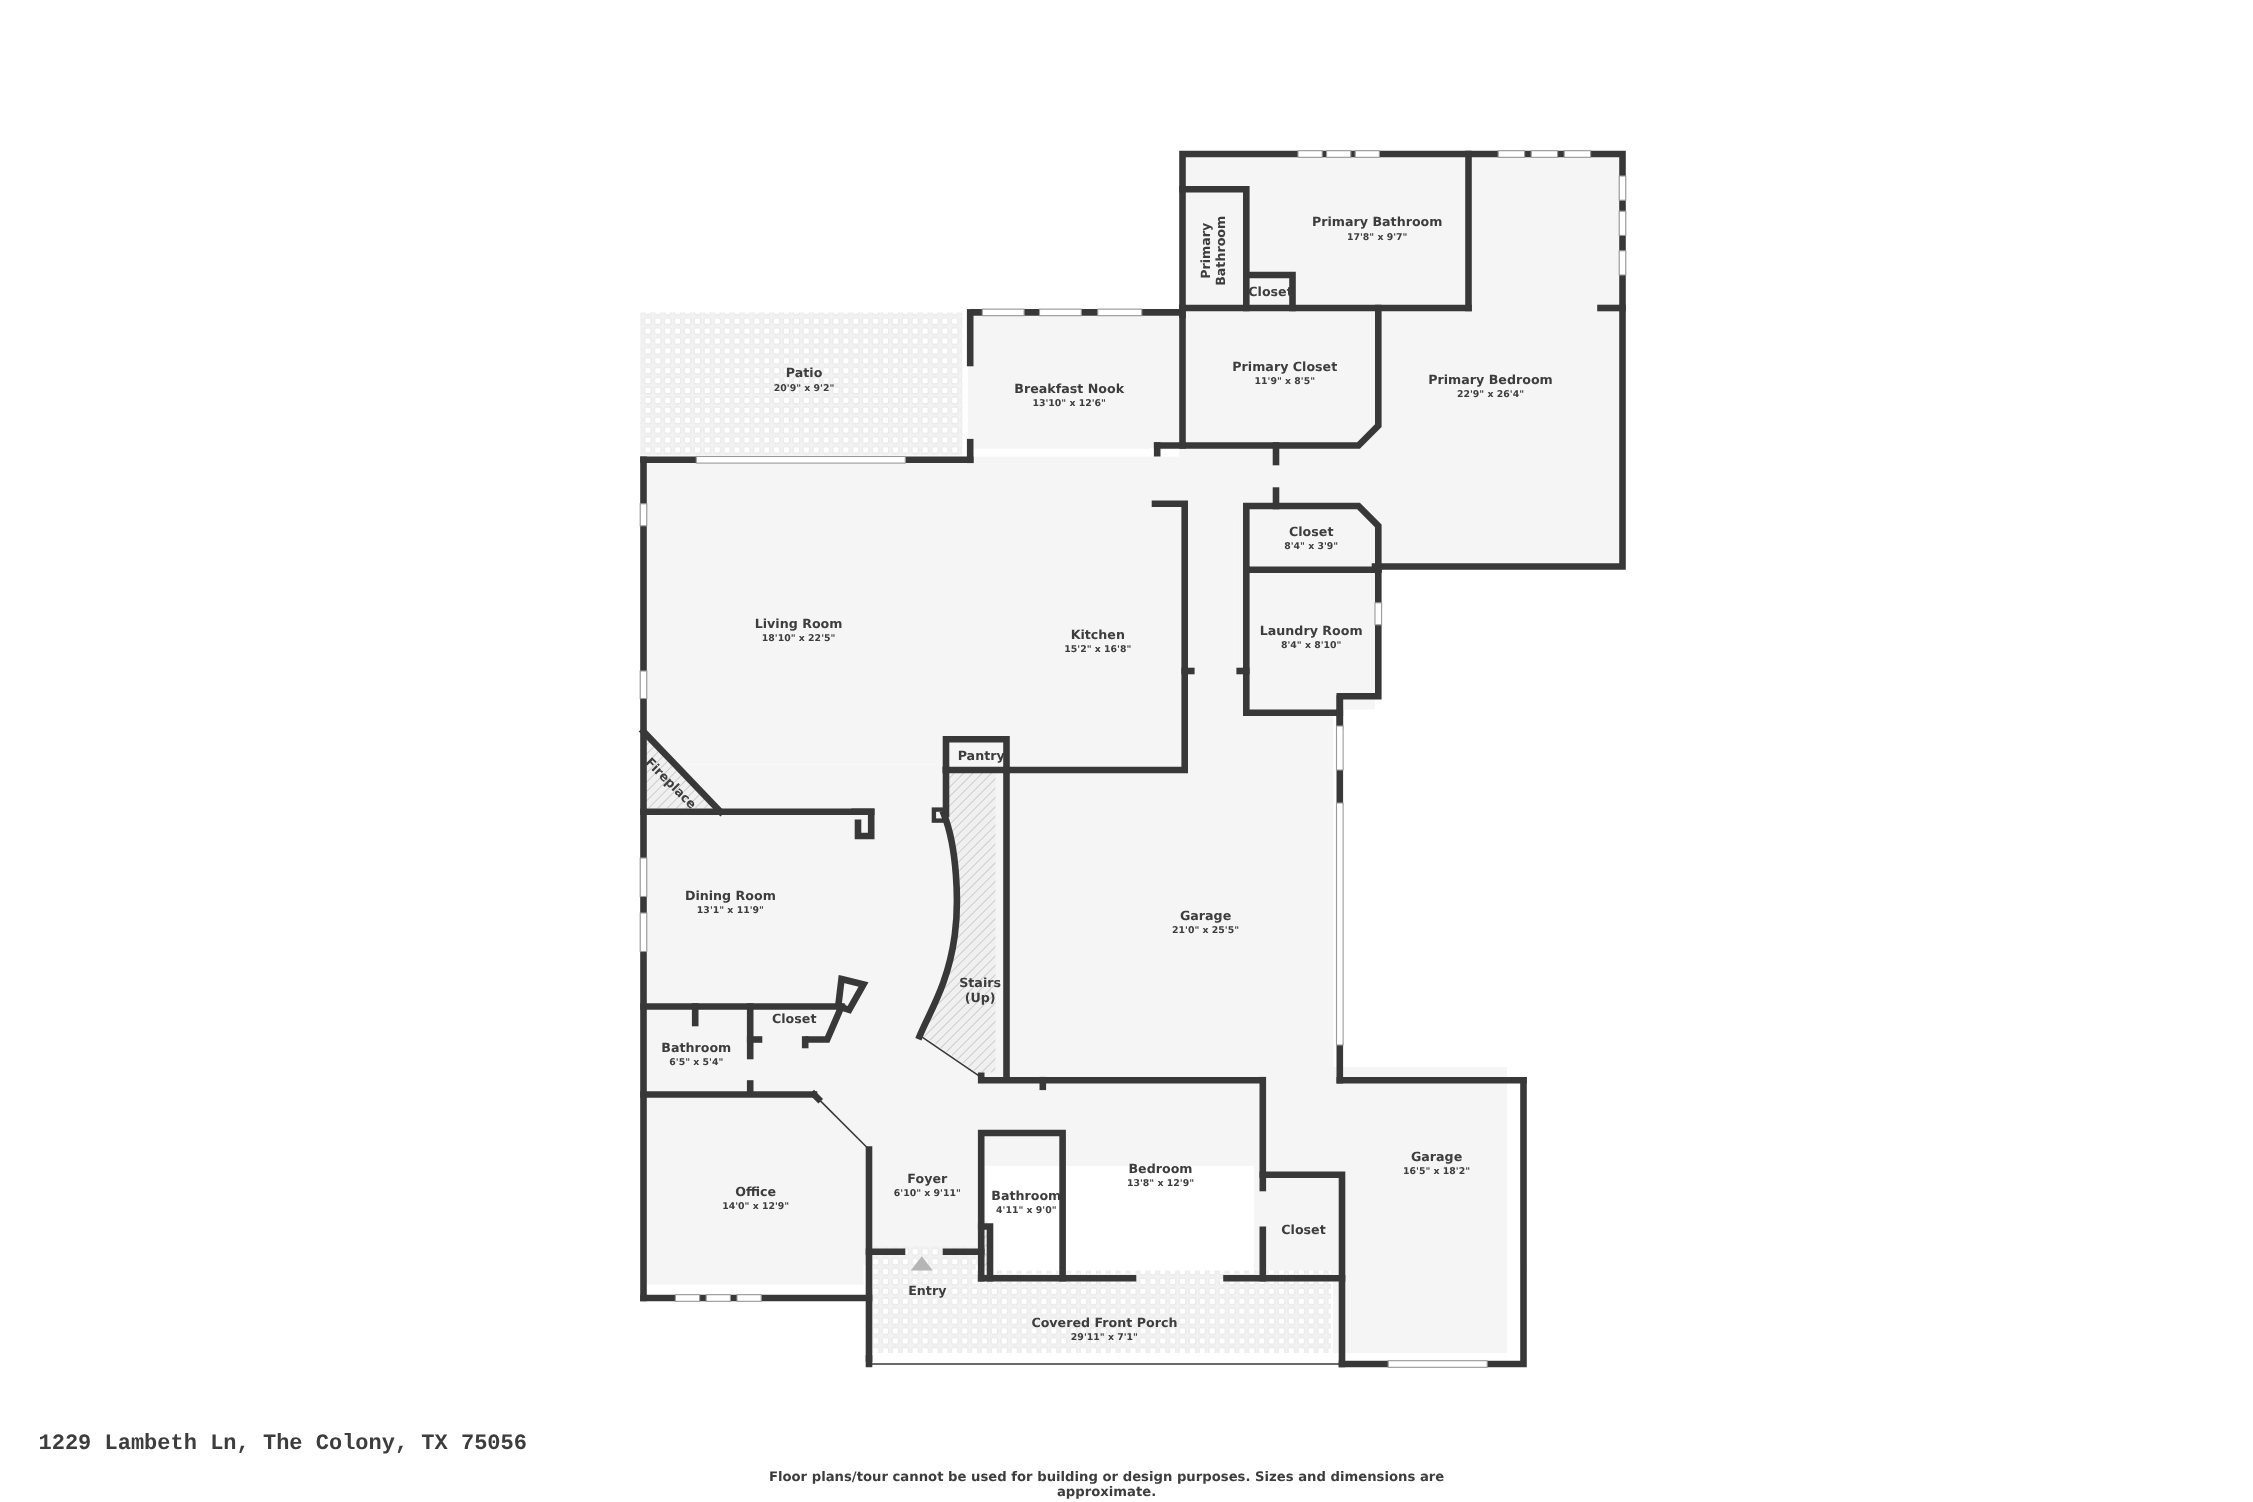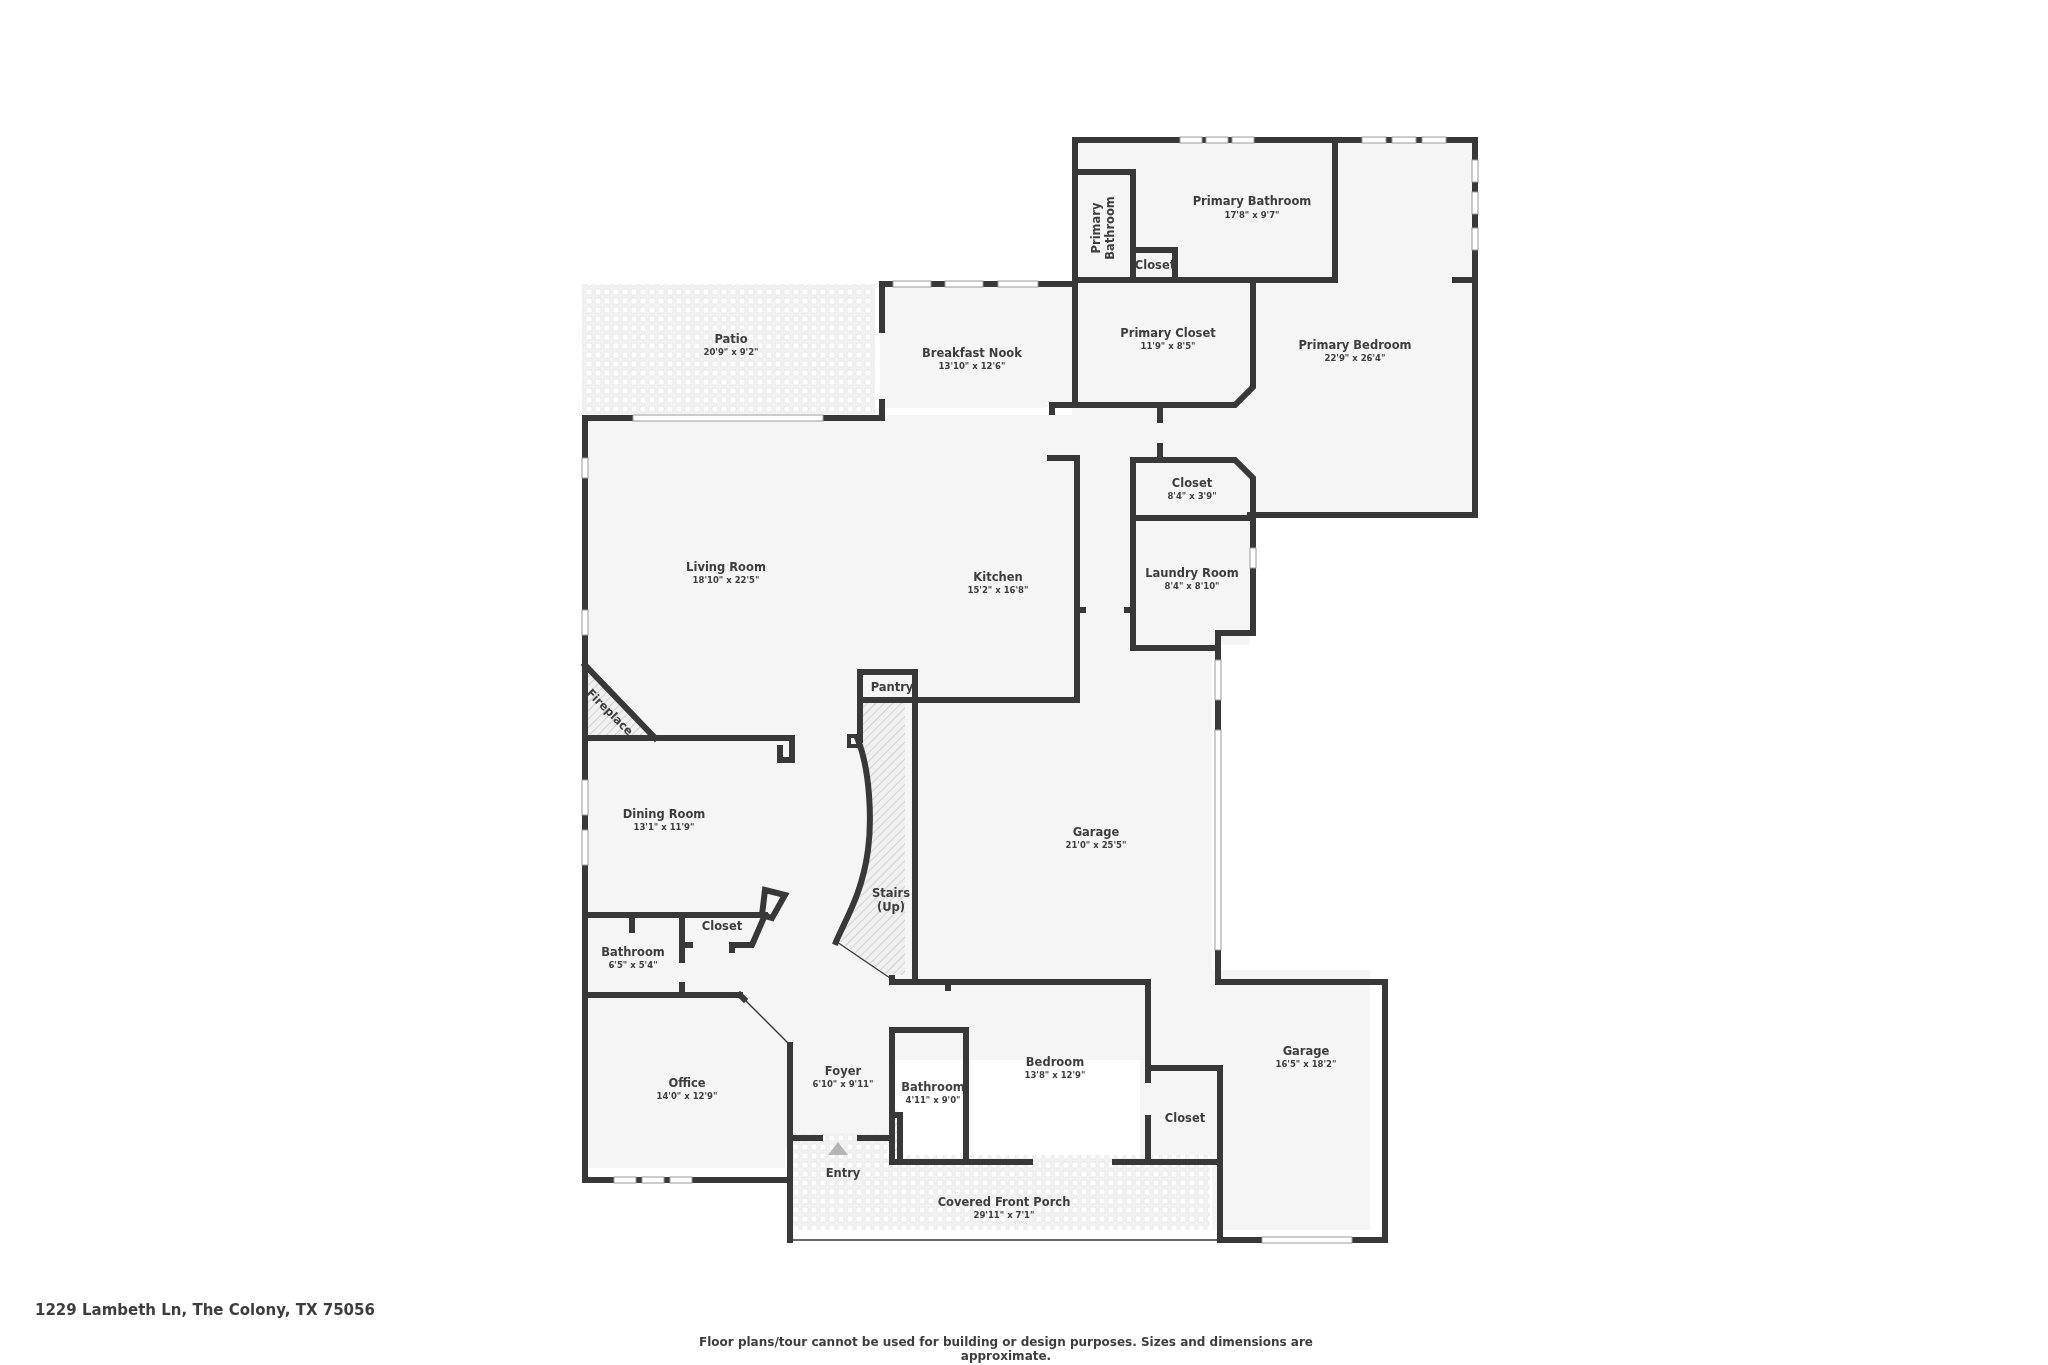--- a/index.html
+++ b/index.html
@@ -3,21 +3,21 @@
 <meta charset="utf-8">
 <style>
   html, body { margin:0; padding:0; background:#ffffff; }
   body { width:2048px; height:1365px; position:relative; overflow:hidden; font-family:"DejaVu Sans", sans-serif; color:#3d3d3d; }
   #plan { position:absolute; left:0; top:0; }
   .room-name { font-family:"DejaVu Sans", sans-serif; font-size:11.5px; font-weight:bold; fill:#3d3d3d; text-anchor:middle; }
   .room-dim { font-family:"DejaVu Sans", sans-serif; font-size:8.5px; font-weight:bold; fill:#3d3d3d; text-anchor:middle; }
   .wall { stroke:#383838; stroke-width:6; fill:none; stroke-linecap:square; }
   .thin { stroke:#383838; stroke-width:1.4; fill:none; }
   .win { fill:#ffffff; stroke:#9a9a9a; stroke-width:1; }
-  .footer-address { position:absolute; left:35px; top:1301px; font-size:15px; font-weight:bold; color:#3d3d3d; }
+  .footer-address { position:absolute; left:35px; top:1301px; font-size:20px; font-weight:bold; color:#3d3d3d;font-family:Liberation Mono, monospace; }
   .footer-floor { position:absolute; left:35px; top:1373px; font-size:16px; font-weight:bold; color:#3d3d3d; }
   .footer-disclaimer { position:absolute; left:676px; top:1335px; width:660px; text-align:center; font-size:12px; font-weight:bold; color:#3d3d3d; }
 </style>
 </head>
 <body>
 
 <svg id="plan" width="2048" height="1365" viewBox="0 0 2048 1365" xmlns="http://www.w3.org/2000/svg">
   <defs>
     <pattern id="tile" width="9" height="9" patternUnits="userSpaceOnUse">
       <rect width="9" height="9" fill="#f2f2f2"></rect>

